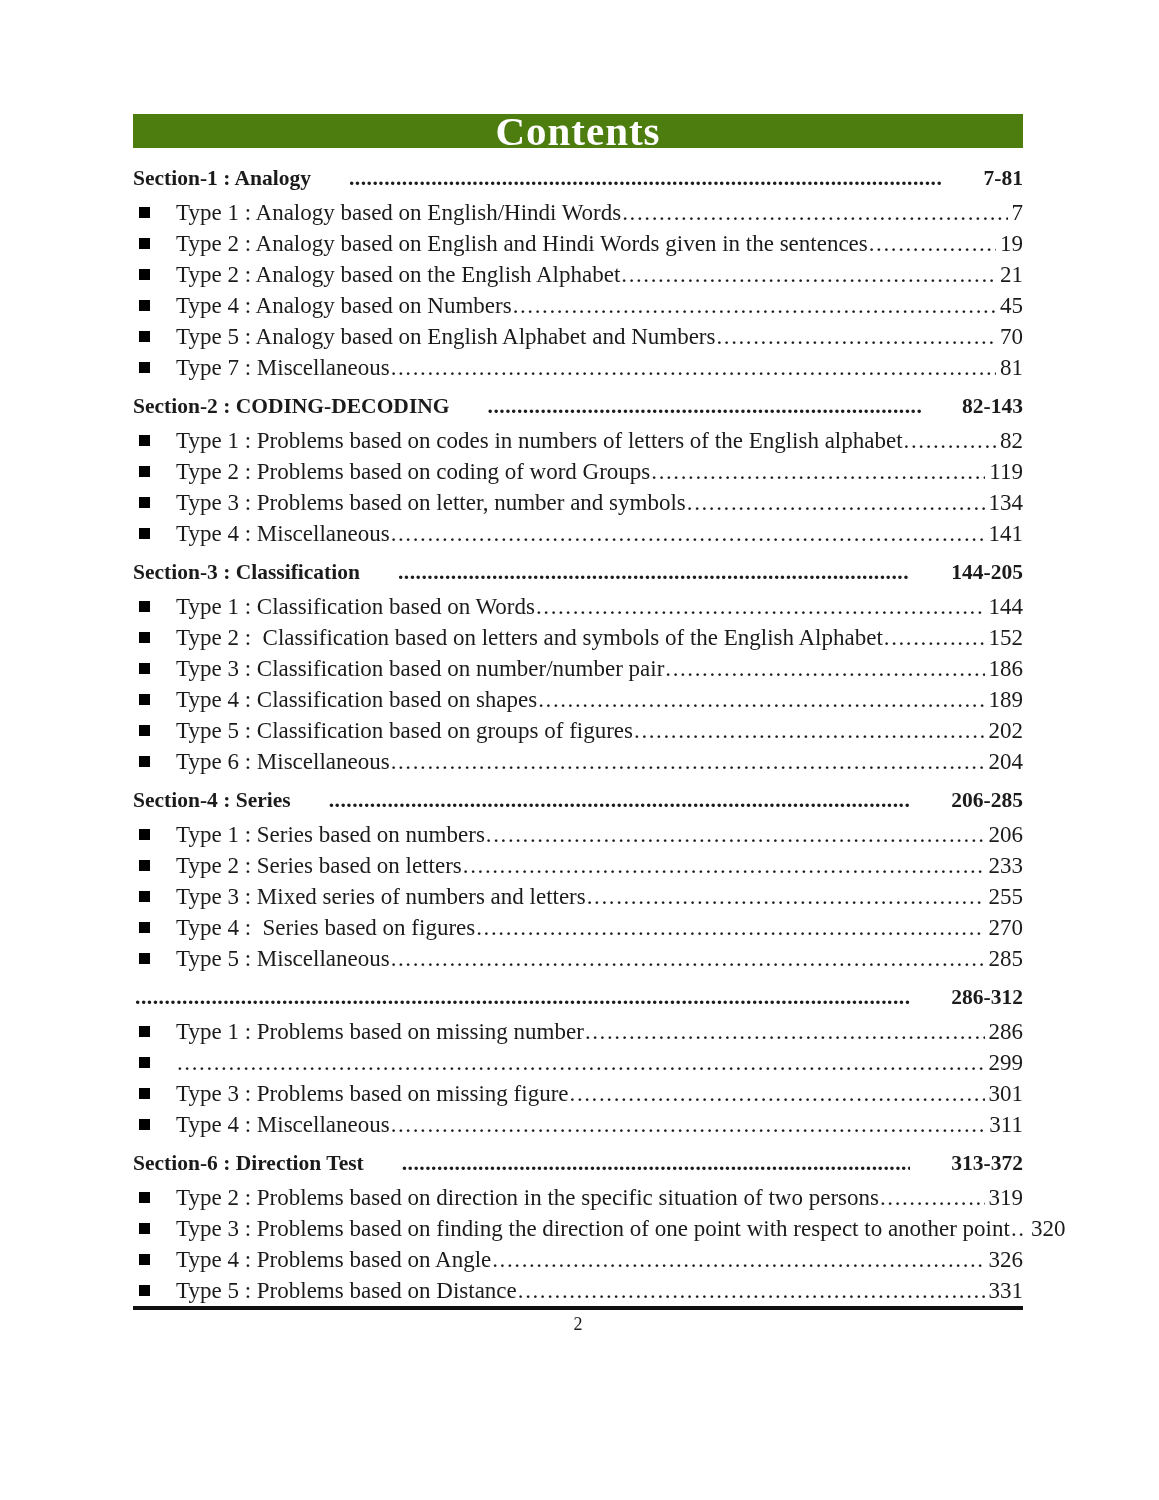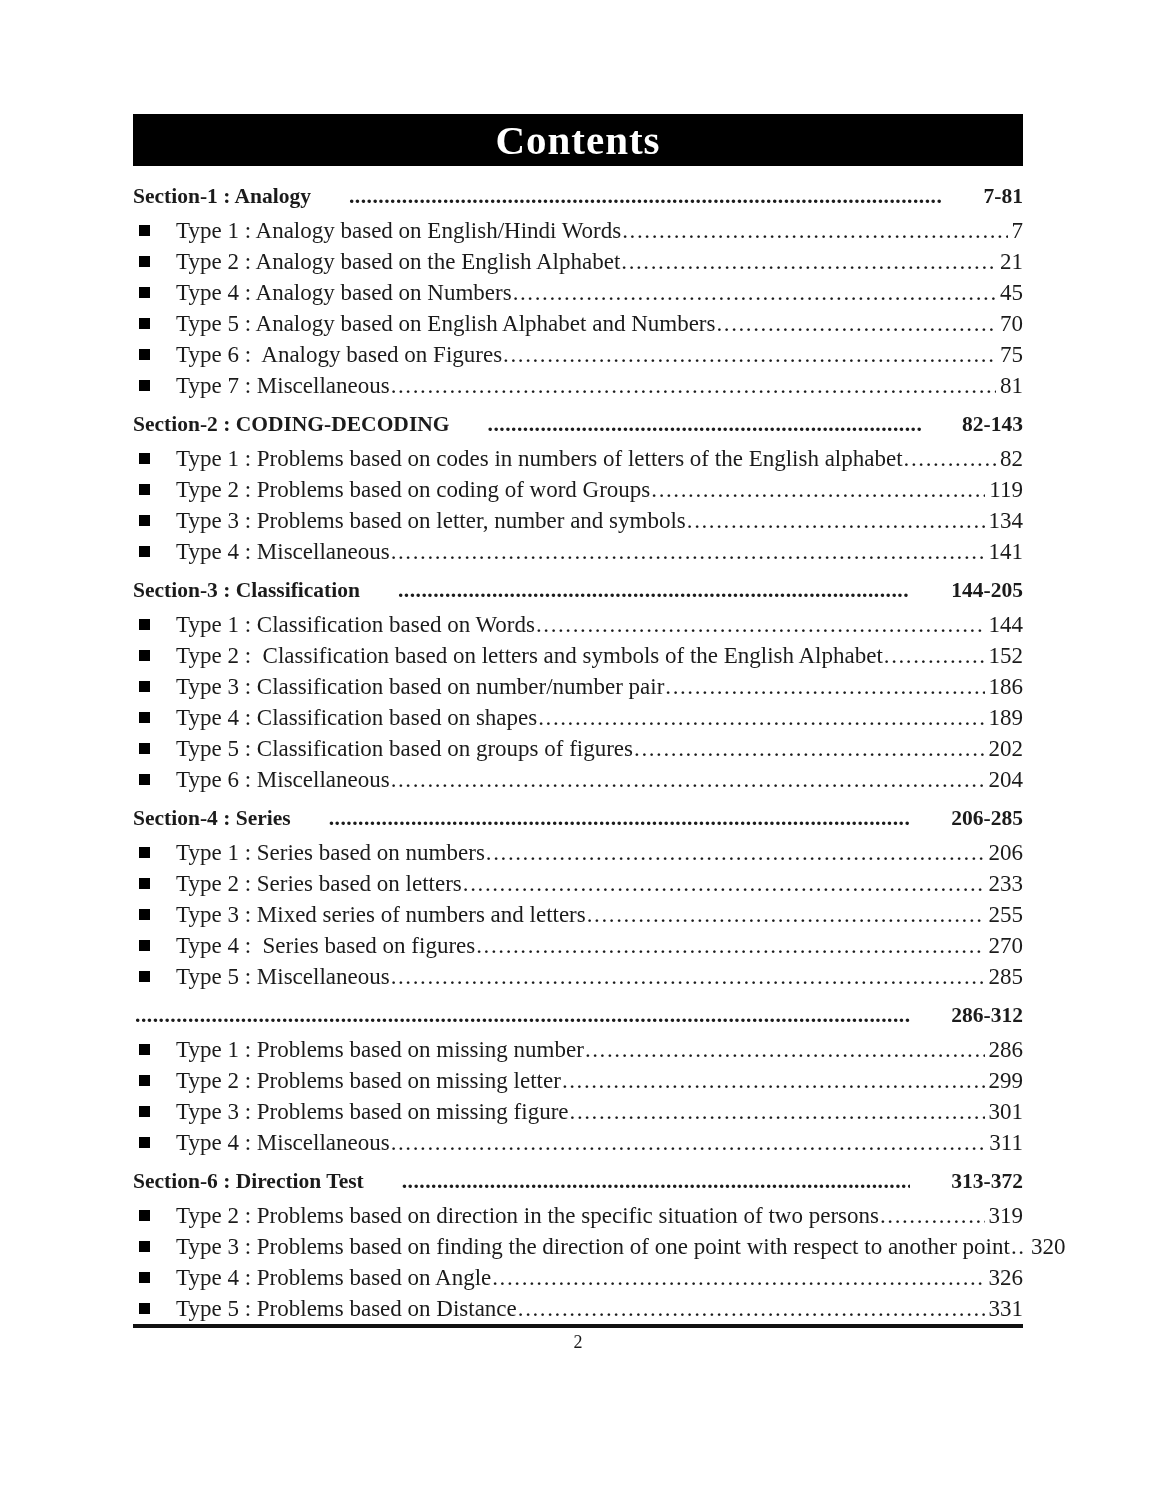--- a/index.html
+++ b/index.html
@@ -13,22 +13,22 @@
     overflow: hidden;
     margin: 0 auto;
   }
   .content {
     position: absolute;
     left: 133px;
     top: 114px;
     width: 890px;
   }
   .title-bar {
-    background: #000000;
-    height: 52px;
+    background: #4d7c0f;
+    height: 34px;
     display: flex;
     align-items: center;
     justify-content: center;
     margin-bottom: 16px;
   }
   .title-bar .title {
     color: #ffffff;
     font-weight: bold;
     font-size: 41px;
     line-height: 52px;
@@ -102,44 +102,44 @@
         <span class="sec-pages">7-81</span>
       </div>
       <div class="item-row">
         <span class="bullet"></span>
         <span class="item-label">Type 1 : Analogy based on English/Hindi Words</span>
         <span class="dots idots"></span>
         <span class="item-page">7</span>
       </div>
       <div class="item-row">
         <span class="bullet"></span>
+        <span class="item-label">Type 2 : Analogy based on English and Hindi Words given in the sentences</span>
+        <span class="dots idots"></span>
+        <span class="item-page">19</span>
+      </div>
+      <div class="item-row">
+        <span class="bullet"></span>
         <span class="item-label">Type 2 : Analogy based on the English Alphabet</span>
         <span class="dots idots"></span>
         <span class="item-page">21</span>
       </div>
       <div class="item-row">
         <span class="bullet"></span>
         <span class="item-label">Type 4 : Analogy based on Numbers</span>
         <span class="dots idots"></span>
         <span class="item-page">45</span>
       </div>
       <div class="item-row">
         <span class="bullet"></span>
         <span class="item-label">Type 5 : Analogy based on English Alphabet and Numbers</span>
         <span class="dots idots"></span>
         <span class="item-page">70</span>
       </div>
       <div class="item-row">
         <span class="bullet"></span>
-        <span class="item-label">Type 6 :  Analogy based on Figures</span>
-        <span class="dots idots"></span>
-        <span class="item-page">75</span>
-      </div>
-      <div class="item-row">
-        <span class="bullet"></span>
         <span class="item-label">Type 7 : Miscellaneous</span>
         <span class="dots idots"></span>
         <span class="item-page">81</span>
       </div>
     </div>
 
     <div class="section">
       <div class="section-header">
         <span class="sec-title">Section-2 : CODING-DECODING</span>
         <span class="dots hdots"></span>
@@ -259,21 +259,20 @@
         <span class="sec-pages">286-312</span>
       </div>
       <div class="item-row">
         <span class="bullet"></span>
         <span class="item-label">Type 1 : Problems based on missing number</span>
         <span class="dots idots"></span>
         <span class="item-page">286</span>
       </div>
       <div class="item-row">
         <span class="bullet"></span>
-        <span class="item-label">Type 2 : Problems based on missing letter</span>
         <span class="dots idots"></span>
         <span class="item-page">299</span>
       </div>
       <div class="item-row">
         <span class="bullet"></span>
         <span class="item-label">Type 3 : Problems based on missing figure</span>
         <span class="dots idots"></span>
         <span class="item-page">301</span>
       </div>
       <div class="item-row">

